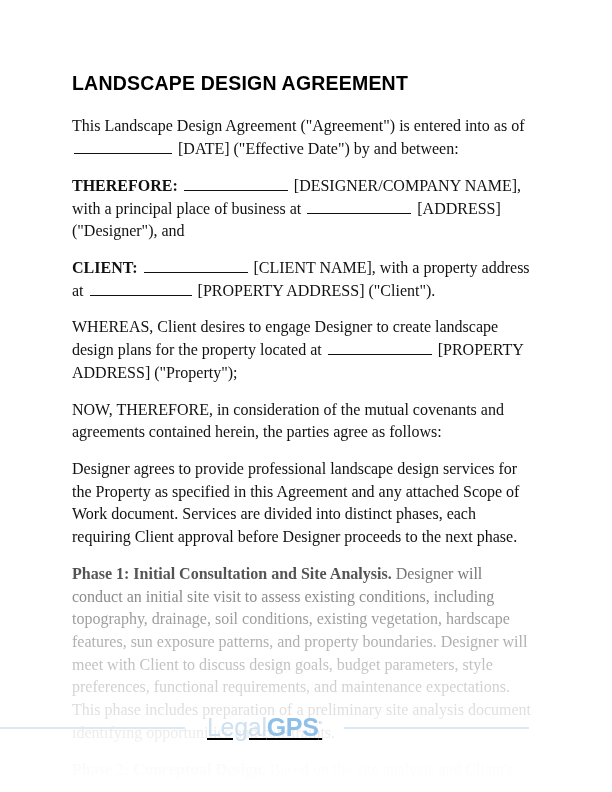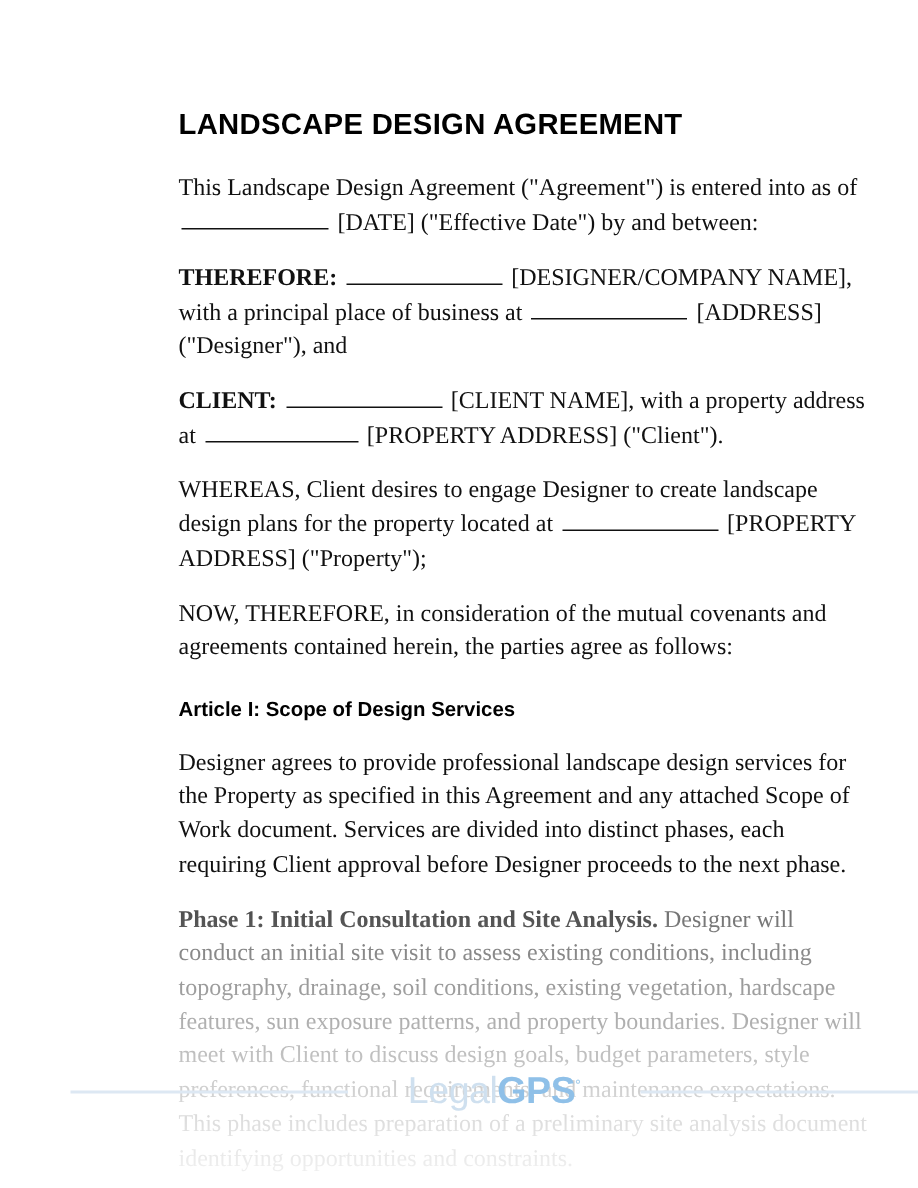--- a/index.html
+++ b/index.html
@@ -13,21 +13,20 @@
     position: relative;
     overflow: hidden;
     font-family: "Liberation Serif", "DejaVu Serif", serif;
     color: #000000;
   }
 
   .page {
     position: absolute;
     inset: 0;
     background: #ffffff;
-    margin-left: 47px;
   }
 
   .content {
     position: absolute;
     left: 72px;
     top: 72px;
     width: 460px;
   }
 
   
@@ -115,22 +114,23 @@
 
   
   .footer {
     position: absolute;
     left: 0;
     right: 0;
     top: 708px;
     height: 40px;
     display: flex;
     align-items: center;
-    justify-content: space-between;
-    gap: 16px;
+    justify-content: flex-start;
+    gap: 4px;
+    text-decoration: underline;
   }
   .footer-rule {
     height: 2px;
     background: #dde8f3;
     flex: 0 0 auto;
   }
   .footer-rule.left  { width: 185px; margin-right: 18px; }
   .footer-rule.right { width: 185px; margin-left: 18px; }
 
   .logo {
@@ -190,21 +190,20 @@
 
 
     <p class="para">
       <span>WHEREAS, Client desires to engage Designer to create landscape design plans for the property located at</span>
       <span class="blank w2"></span>
       <span>[PROPERTY ADDRESS] ("Property");</span>
     </p>
 
     <p class="para">NOW, THEREFORE, in consideration of the mutual covenants and agreements contained herein, the parties agree as follows:</p>
 
-    <h2 class="article-head">Article I: Scope of Design Services</h2>
 
     <p class="para">Designer agrees to provide professional landscape design services for the Property as specified in this Agreement and any attached Scope of Work document. Services are divided into distinct phases, each requiring Client approval before Designer proceeds to the next phase.</p>
 
     <div class="fade-wrap">
       <p class="para faded">
         <span class="lead">Phase 1: Initial Consultation and Site Analysis.</span><span> Designer will conduct an initial site visit to assess existing conditions, including topography, drainage, soil conditions, existing vegetation, hardscape features, sun exposure patterns, and property boundaries. Designer will meet with Client to discuss design goals, budget parameters, style preferences, functional requirements, and maintenance expectations. This phase includes preparation of a preliminary site analysis document identifying opportunities and constraints.</span>
       </p>
       <p class="para faded2">
         <span class="lead">Phase 2: Conceptual Design.</span><span> Based on the site analysis and Client's stated</span>
       </p>

